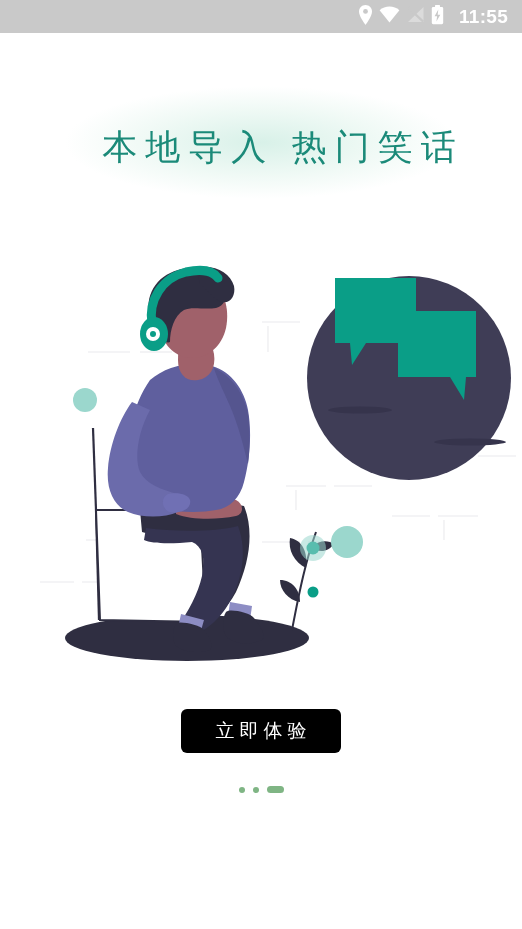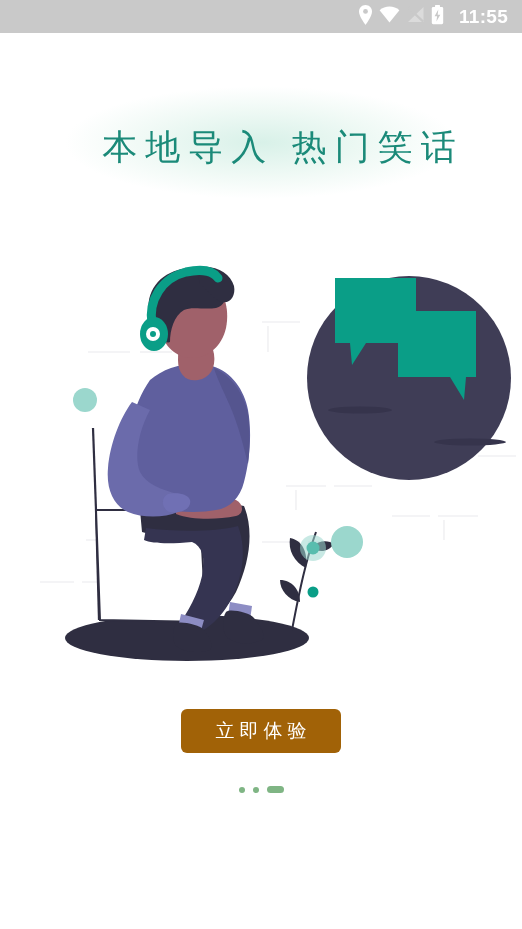--- a/index.html
+++ b/index.html
@@ -86,21 +86,21 @@
     z-index: 2;
   }
   .illustration svg { display: block; }
 
   
   .cta-button {
     position: absolute;
     left: 181px; top: 709px;
     width: 160px;
     height: 44px;
-    background: #a16207;
+    background: #000000;
     border: none;
     border-radius: 6px;
     color: #ffffff;
     font-size: 19px;
     letter-spacing: 5px;
     text-indent: 5px;
     font-family: "Liberation Sans", sans-serif;
     cursor: pointer;
     padding: 0;
     z-index: 10;

